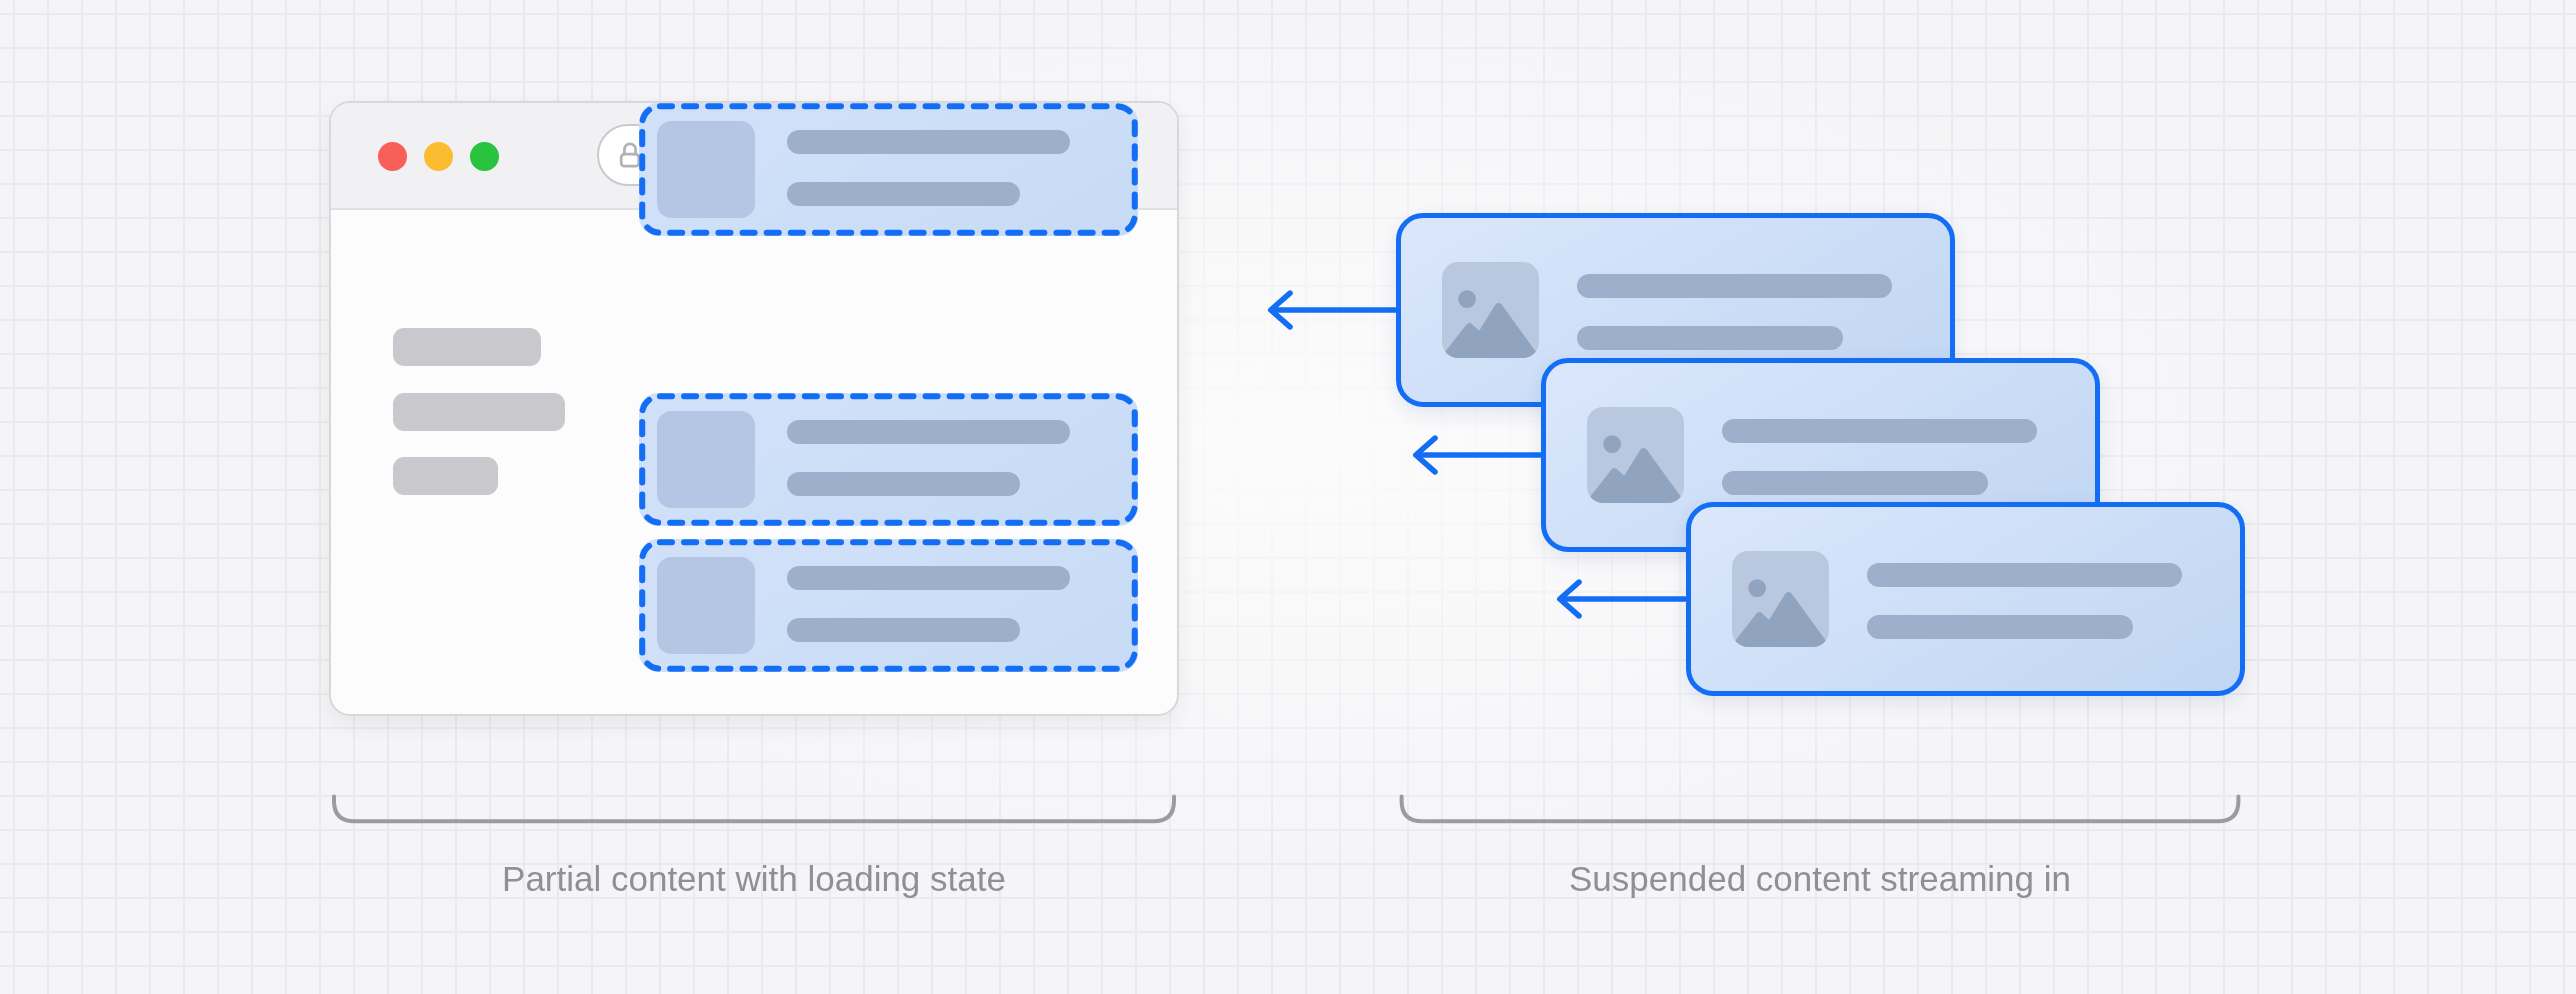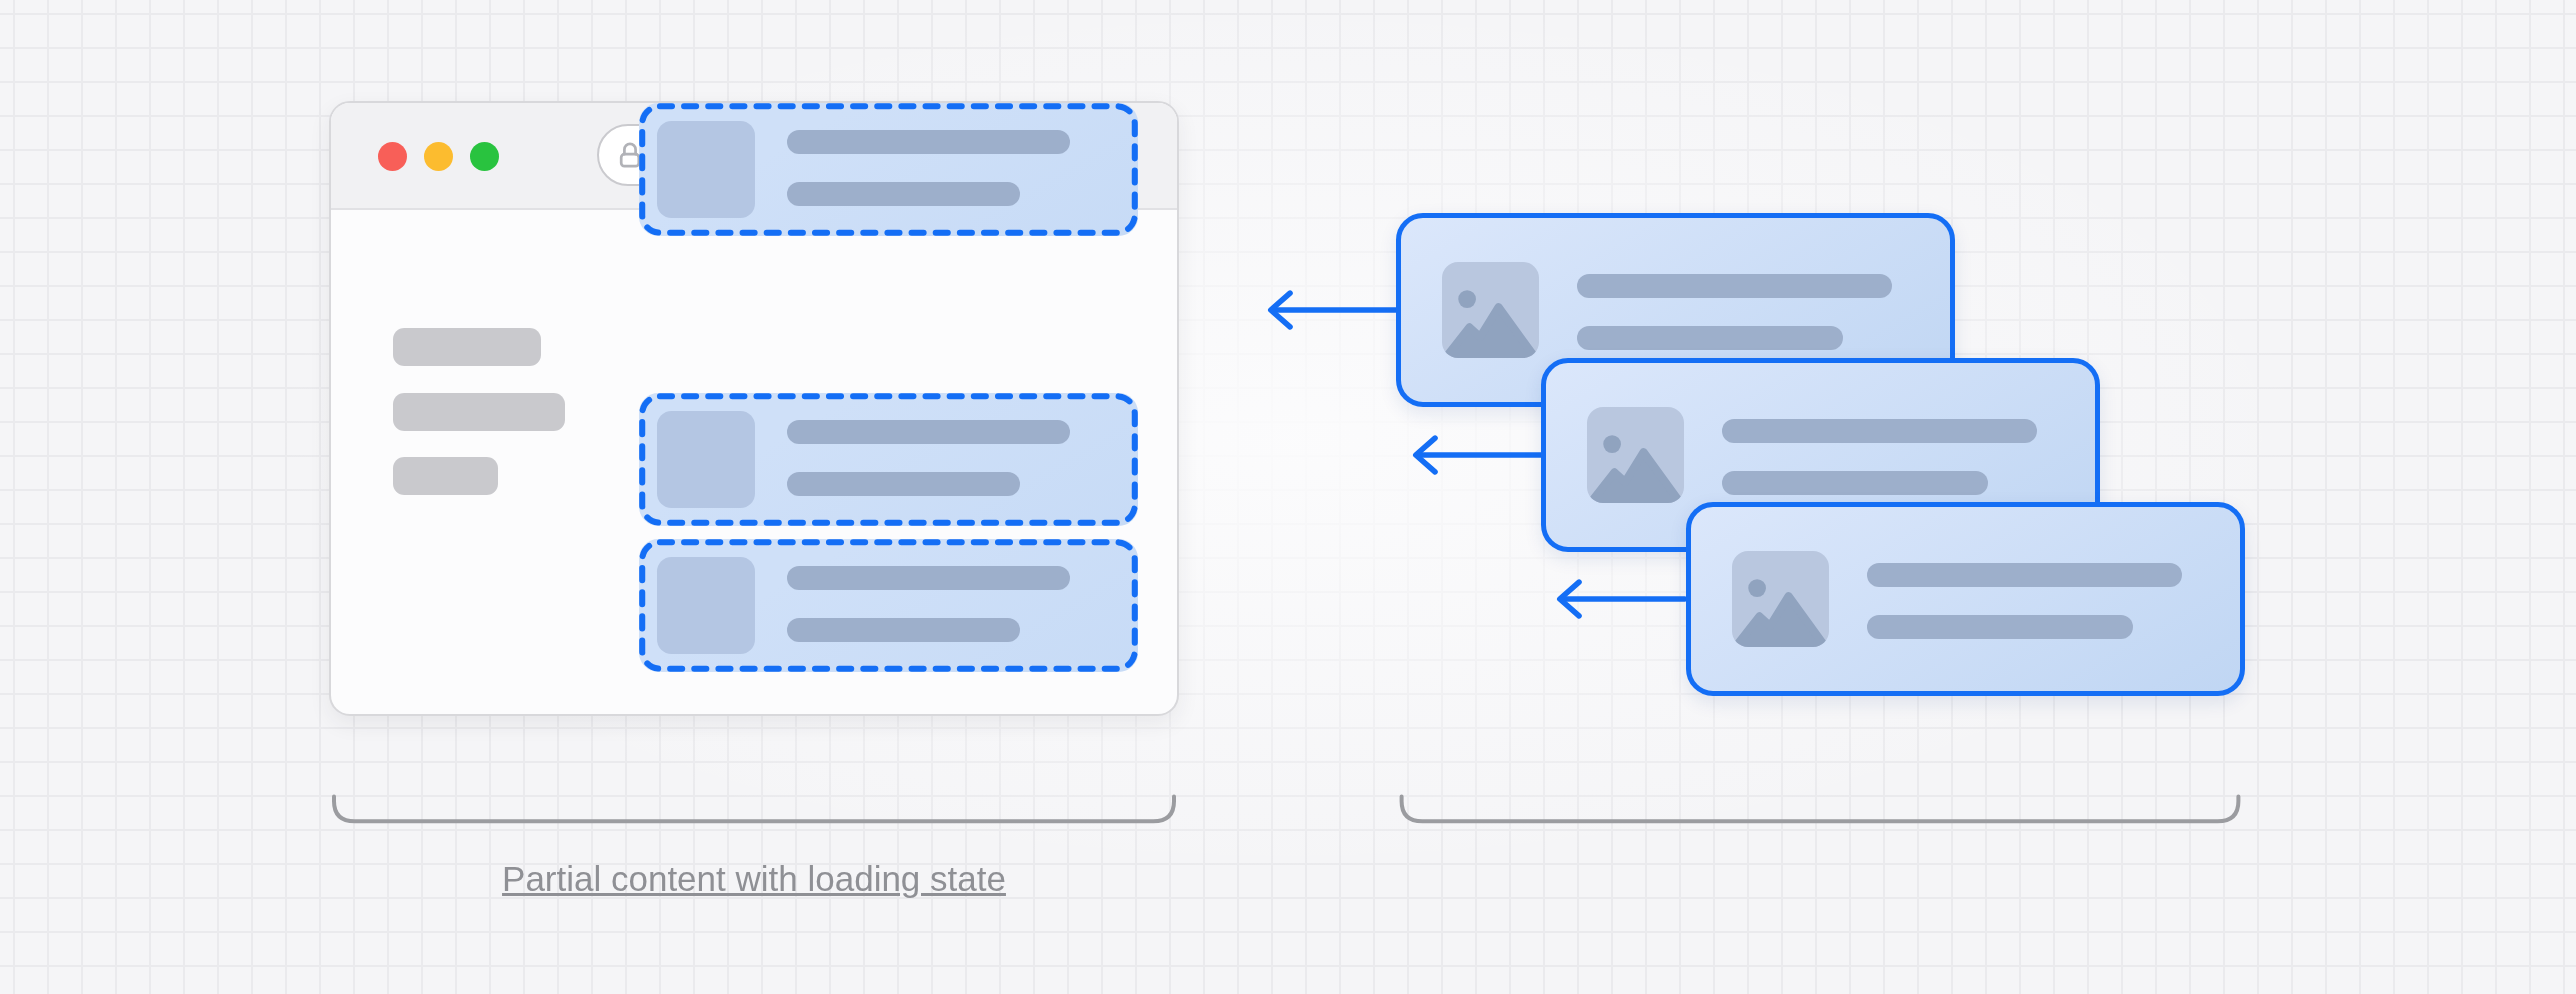--- a/index.html
+++ b/index.html
@@ -116,21 +116,21 @@
   .arrow.a1{left:1261px;top:286px;}
   .arrow.a2{left:1406px;top:431px;}
   .arrow.a3{left:1550px;top:575px;}
 
   
   .bracket{position:absolute;top:794px;}
   .bracket.left{left:328px;}
   .bracket.right{left:1396px;}
   .caption{
     position:absolute;top:855px;height:48px;line-height:48px;
-    text-align:center;font-size:35px;color:var(--caption-gray);text-decoration:underline;
+    text-align:center;font-size:35px;color:var(--caption-gray);
   }
   .caption.left{left:328px;width:852px;}
   .caption.right{left:1396px;width:848px;}
 </style>
 </head>
 <body>
 
 <div class="stage">
   <div class="vignette"></div>
 
@@ -226,14 +226,15 @@
   </div>
 
   <svg class="bracket left" width="852" height="32" viewBox="0 0 1058 40" fill="none" stroke="var(--bracket-gray)" stroke-width="5" stroke-linecap="round">
     <path d="M4 3 L4 9 Q4 34 30 34 L1028 34 Q1054 34 1054 9 L1054 3"></path>
   </svg>
   <svg class="bracket right" width="848" height="32" viewBox="0 0 1054 40" fill="none" stroke="var(--bracket-gray)" stroke-width="5" stroke-linecap="round">
     <path d="M4 3 L4 9 Q4 34 30 34 L1024 34 Q1050 34 1050 9 L1050 3"></path>
   </svg>
 
   <div class="caption left">Partial content with loading state</div>
+  <div class="caption right">Suspended content streaming in</div>
 </div>
 
 
 </body></html>

